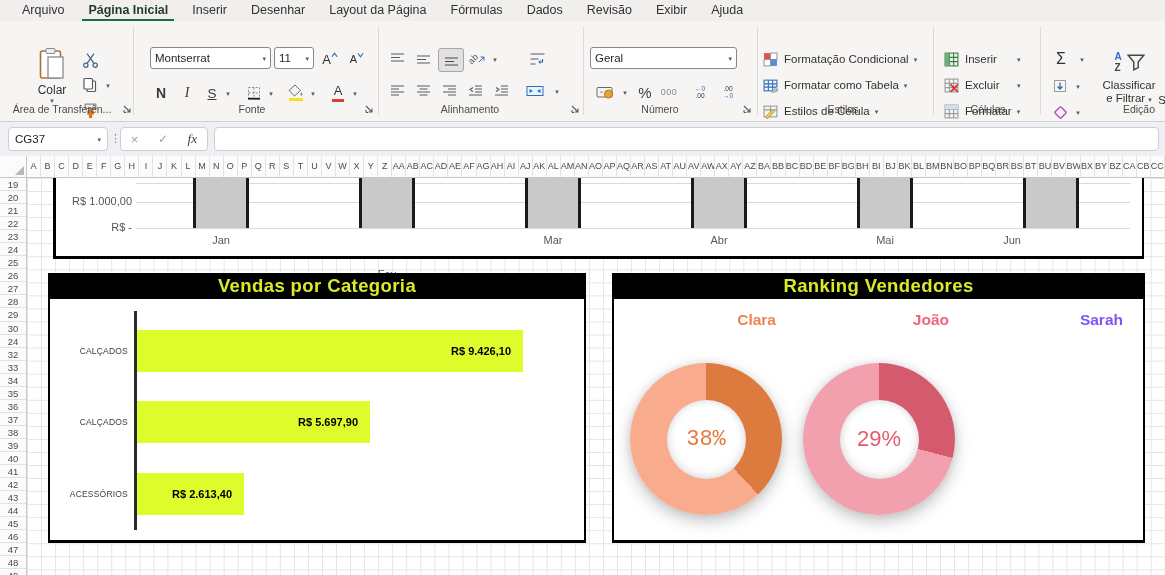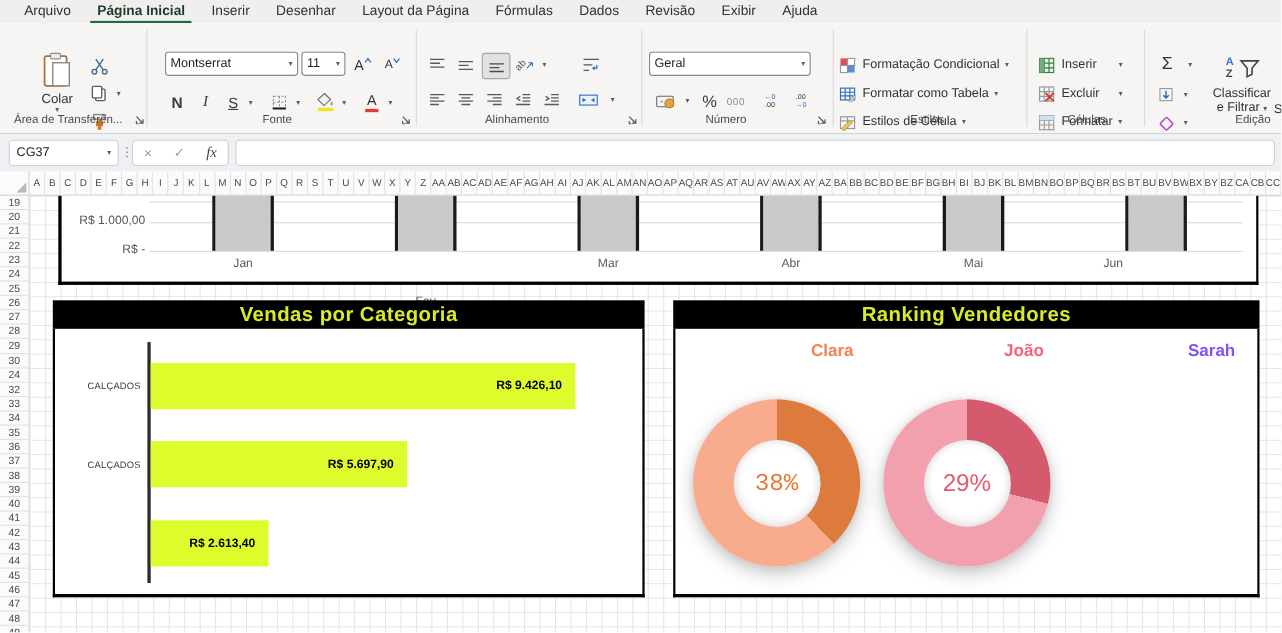--- a/index.html
+++ b/index.html
@@ -625,20 +625,21 @@
   </div>
   <div class="cat-body">
     <div class="cat-axis"></div>
     <div></div>
   <div class="cat-lab" style="top: 31px;">CALÇADOS</div>
       <div class="cat-bar" style="top: 31px; width: 386px; background: rgb(222, 251, 43);"></div>
       <div class="cat-val" style="top: 31px; width: 374px; color: rgb(0, 0, 0);">R$ 9.426,10</div>
       <div class="cat-lab" style="top: 102px;">CALÇADOS</div>
       <div class="cat-bar" style="top: 102px; width: 233px; background: rgb(222, 251, 43);"></div>
       <div class="cat-val" style="top: 102px; width: 221px; color: rgb(0, 0, 0);">R$ 5.697,90</div>
+      <div class="cat-lab" style="top: 174px;">ACESSÓRIOS</div>
       <div class="cat-bar" style="top: 174px; width: 107px; background: rgb(222, 251, 43);"></div>
       <div class="cat-val" style="top: 174px; width: 95px; color: rgb(0, 0, 0);">R$ 2.613,40</div>
     </div>
 
   <div class="rank-title">
     <span style="color: rgb(216, 234, 40);">Ranking Vendedores</span>
   </div>
   <div class="rank-body">
     <div></div>
   <div class="rk-name" style="left: 22px; color: rgb(240, 131, 80);">Clara</div>

